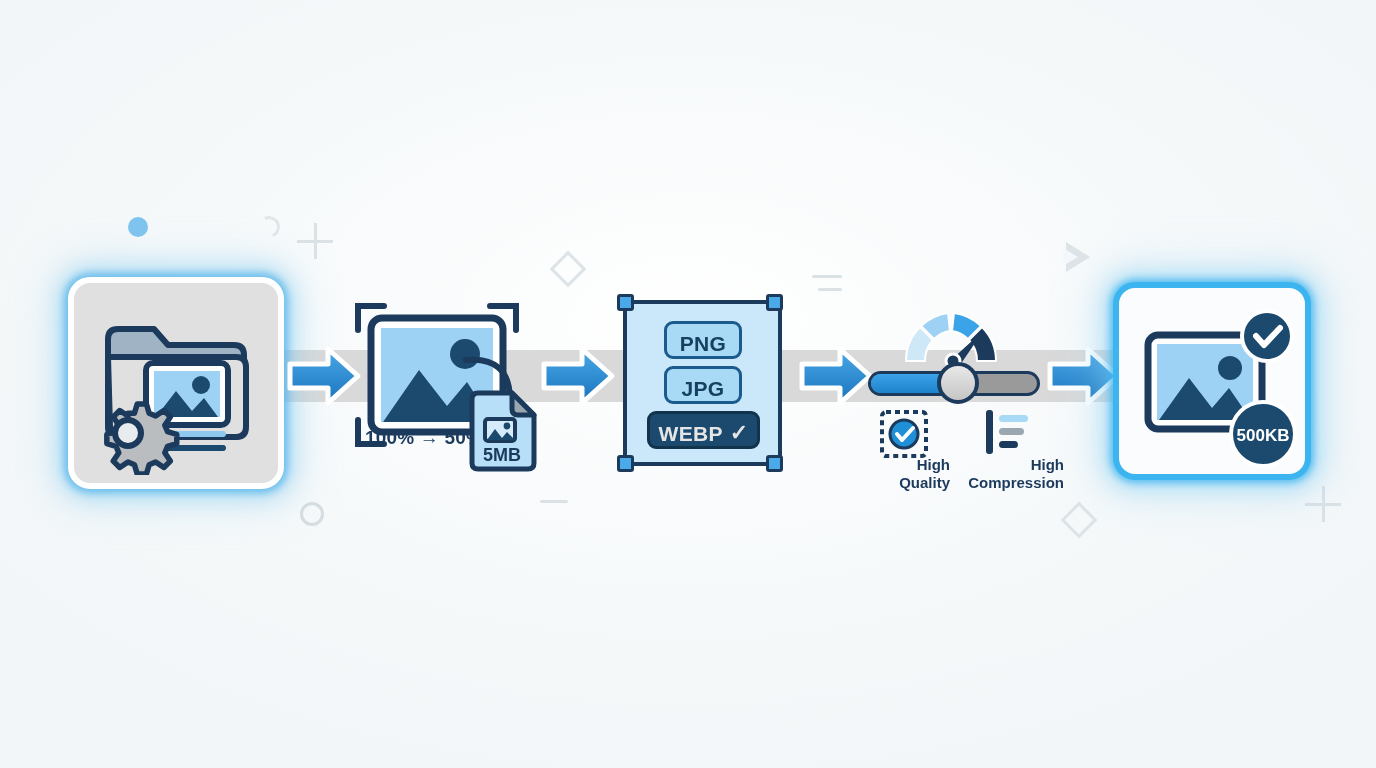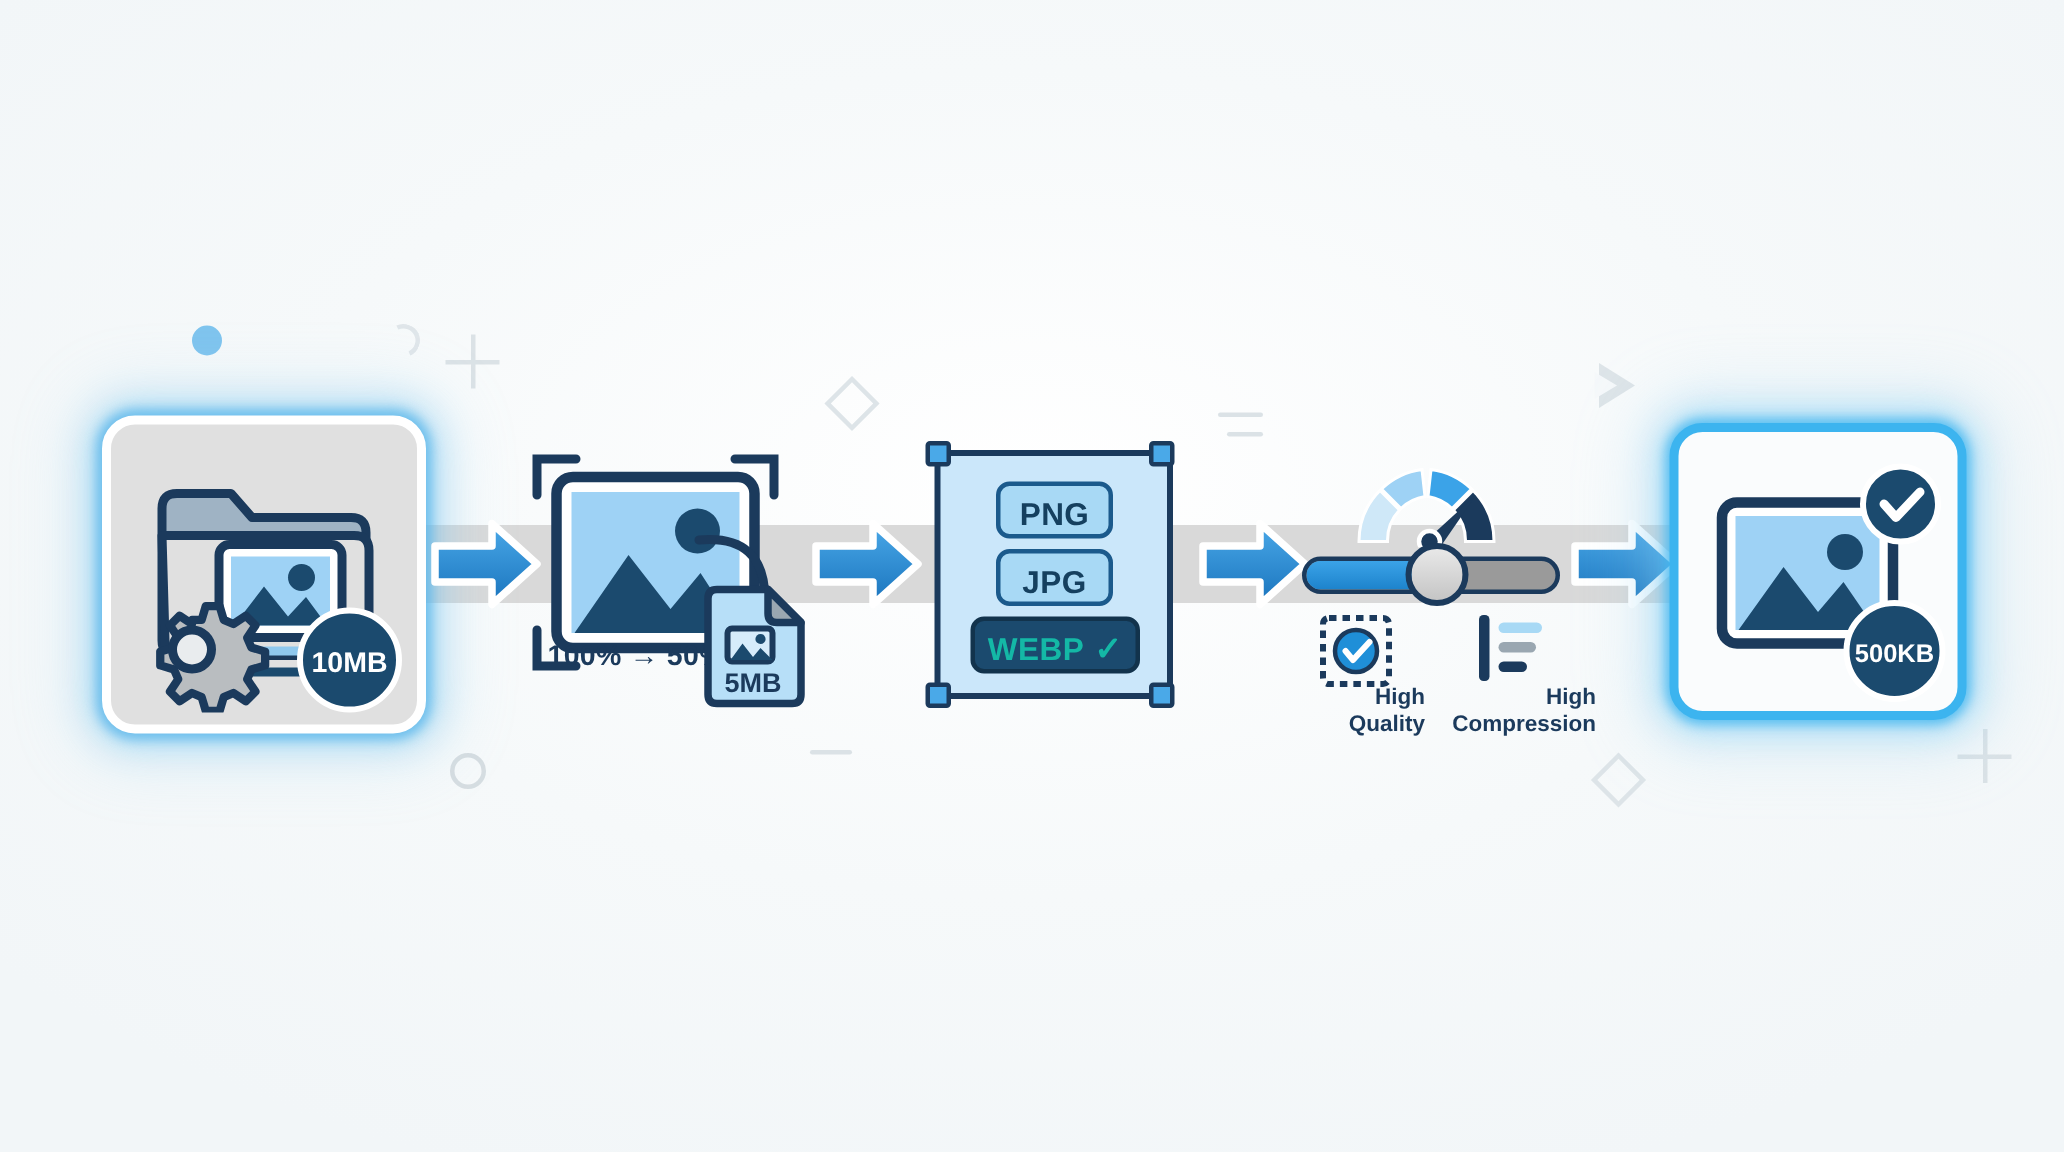--- a/index.html
+++ b/index.html
@@ -144,21 +144,21 @@
   }
   .chip.off {
     background: #a8d9f5;
     border: 3px solid #1b5a8c;
     color: #15405f;
   }
   .chip.on {
     width: 113px;
     background: #1b4a6e;
     border: 3px solid #12334c;
-    color: #14b8a6;
+    color: #e5e5e5;
     gap: 7px;
   }
 
   
   #slider-track {
     position: absolute;
     left: 868px; top: 371px;
     width: 172px; height: 25px;
     border-radius: 13px;
     background: #9a9a9a;
@@ -216,26 +216,20 @@
     <path d="M66 122 l20 -26 l16 20 l12 -13 l14 19 z" fill="#1b4a6e"></path>
 
     <rect x="56" y="136" width="80" height="6" rx="3" fill="#8fc8ee"></rect>
     <rect x="56" y="150" width="80" height="6" rx="3" fill="#1b4a6e"></rect>
 
     <g transform="translate(38,150)">
       <path d="M0 -28 l7 0 l3 -10 l10 0 l3 10 l7 3 l9 -6 l7 7 l-6 9 l3 7 l10 3 l0 10 l-10 3 l-3 7 l6 9 l-7 7 l-9 -6 l-7 3 l-3 10 l-10 0 l-3 -10 l-7 -3 l-9 6 l-7 -7 l6 -9 l-3 -7 l-10 -3 l0 -10 l10 -3 l3 -7 l-6 -9 l7 -7 l9 6 z" transform="translate(0,-6) scale(.92)" fill="#b9bdc0" stroke="#1b3a5c" stroke-width="6" stroke-linejoin="round"></path>
       <circle cx="0" cy="-12" r="13" fill="#e9ecee" stroke="#1b3a5c" stroke-width="6"></circle>
     </g>
   </svg>
-  <div class="step" style="left:197px; top:404px;">
-    <svg width="72" height="72" viewBox="0 0 72 72">
-      <circle cx="36" cy="36" r="33" fill="#1b4a6e" stroke="#ffffff" stroke-width="4"></circle>
-      <text x="36" y="44" text-anchor="middle" font-family="Liberation Sans, sans-serif" font-size="19" font-weight="bold" fill="#ffffff">10MB</text>
-    </svg>
-  </div>
 
   <svg class="arrow" style="left:286px; top:342px;" width="78" height="68" viewBox="0 0 78 68">
     <defs>
       <linearGradient id="ag1" x1="0" y1="0" x2="0" y2="1">
         <stop offset="0%" stop-color="#49a8e8"></stop>
           <stop offset="100%" stop-color="#1a74bd"></stop>
       </linearGradient>
     </defs>
     <path d="M4 22 h38 v-15 l30 27 l-30 27 v-15 h-38 z" fill="url(#ag1)" stroke="#ffffff" stroke-width="5" stroke-linejoin="round"></path>
   </svg>

